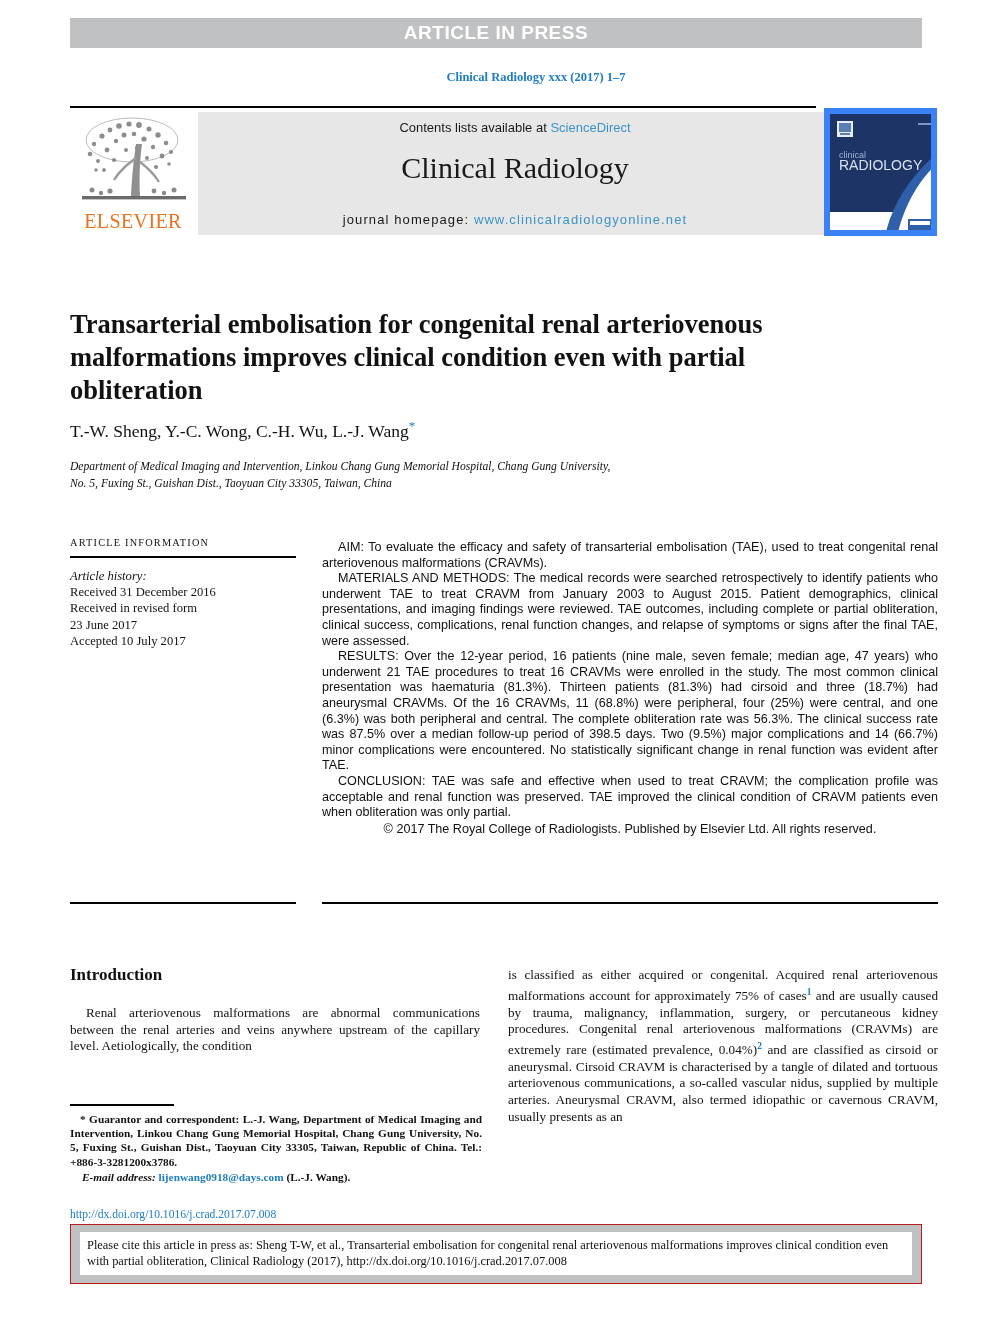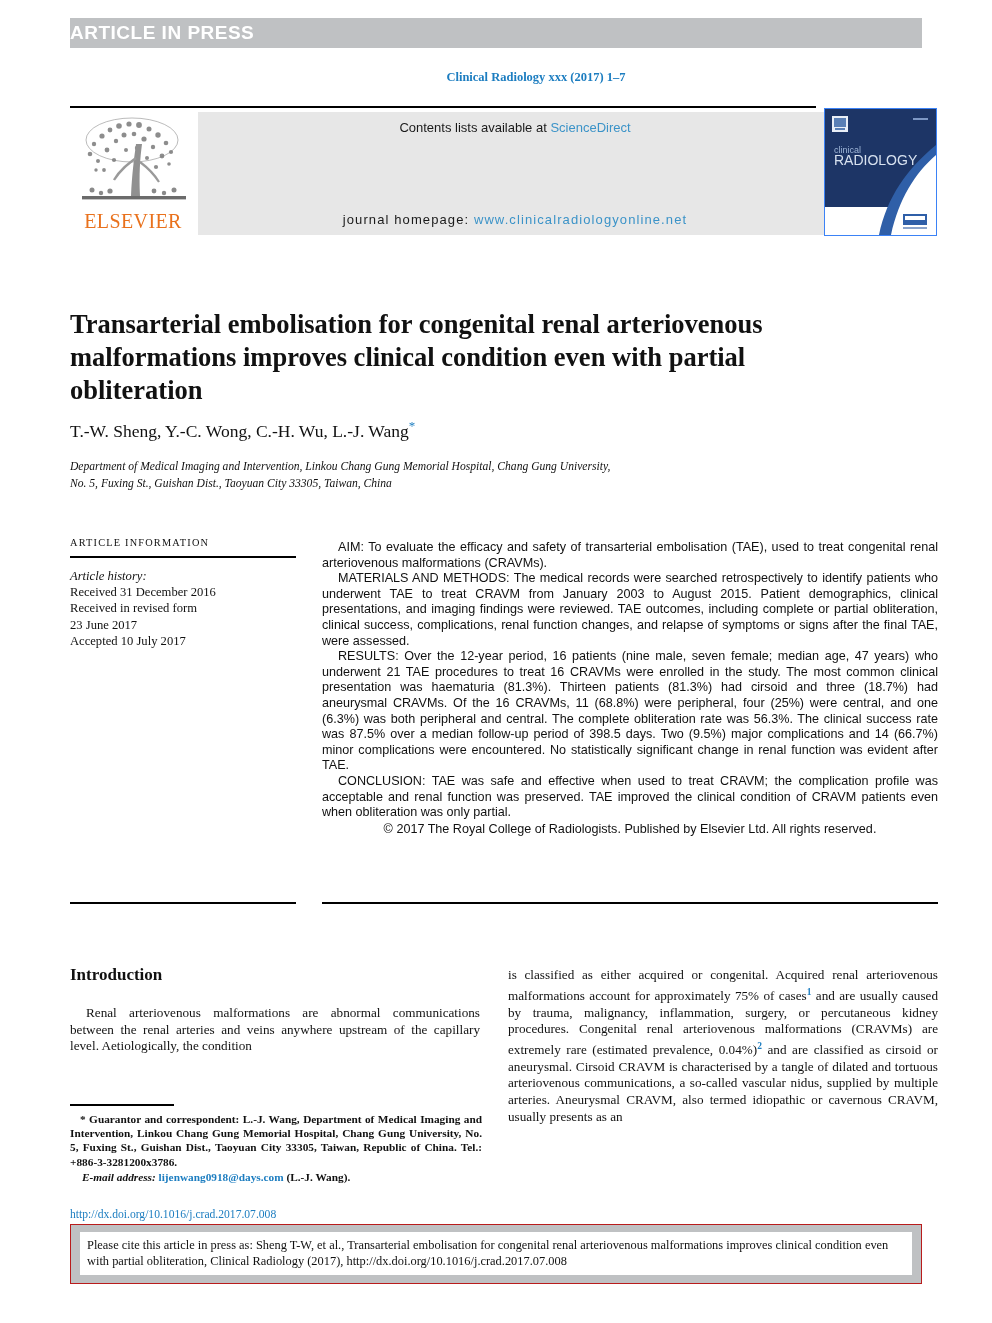--- a/index.html
+++ b/index.html
@@ -24,20 +24,21 @@
     width: 852px;
     height: 30px;
     background: #bfc1c3;
     color: #ffffff;
     font-family: "Liberation Sans", sans-serif;
     font-weight: bold;
     font-size: 19px;
     letter-spacing: 0.5px;
     display: flex;
     align-items: center;
+    justify-content: center;
   }
 
   
   .running-head {
     position: absolute;
     left: 0;
     top: 70px;
     width: 992px;
     text-align: center;
     font-family: "Liberation Serif", serif;
@@ -118,21 +119,21 @@
   }
   .homepage-url { color: #3b93c8; }
 
   
   .cover-thumb {
     position: absolute;
     left: 824px;
     top: 108px;
     width: 113px;
     height: 128px;
-    border: 1px solid #3b82f6;
+    border: 6px solid #3b82f6;
     background: #ffffff;
     box-sizing: border-box;
     overflow: hidden;
   }
 
   
   .paper-title {
     position: absolute;
     left: 70px;
     top: 290px;
@@ -388,20 +389,21 @@
           <circle cx="100" cy="76" r="2.5"></circle>
       </g>
     </svg>
     <div class="elsevier-word">ELSEVIER</div>
   </div>
 
   <div class="masthead-box">
     <div class="contents-line">
       <span>Contents lists available at </span><a class="sciencedirect-link" href="#" style="text-decoration:none">ScienceDirect</a>
     </div>
+    <div class="journal-title-big">Clinical Radiology</div>
     <div class="homepage-line">
       <span>journal homepage: </span><a class="homepage-url" href="#" style="text-decoration:none">www.clinicalradiologyonline.net</a>
     </div>
   </div>
 </div>
 
 <div class="cover-thumb">
   <svg width="111" height="126" viewBox="0 0 111 126">
     <rect x="0" y="0" width="111" height="126" fill="#ffffff"></rect>
     <rect x="0" y="0" width="111" height="98" fill="#1d3566"></rect>

